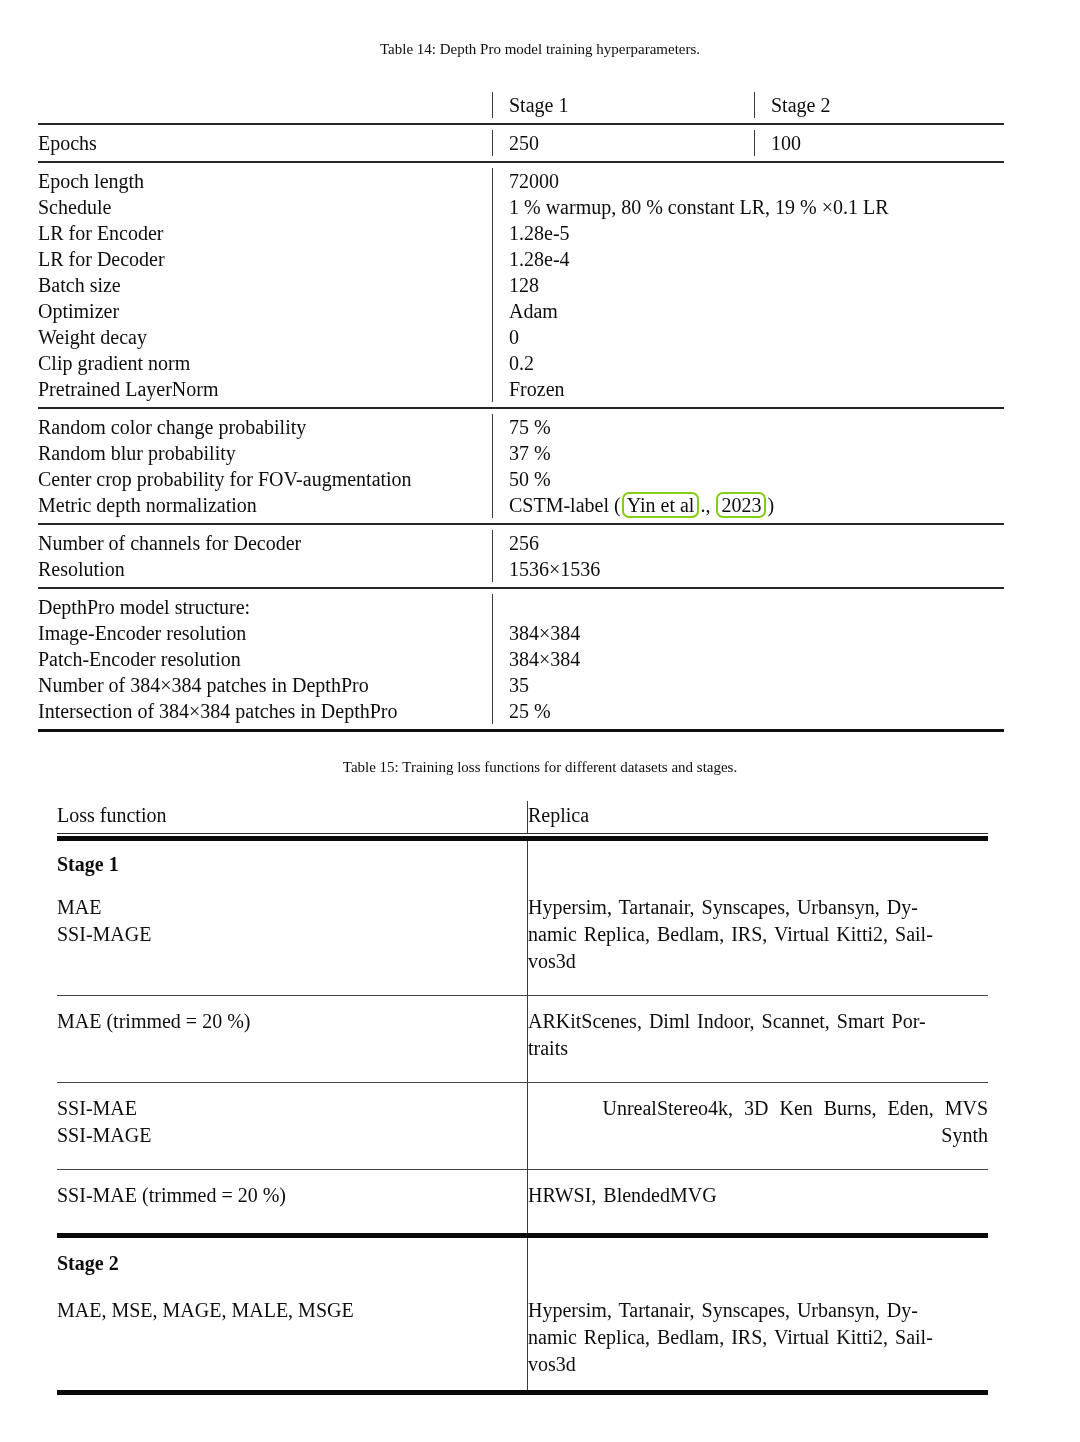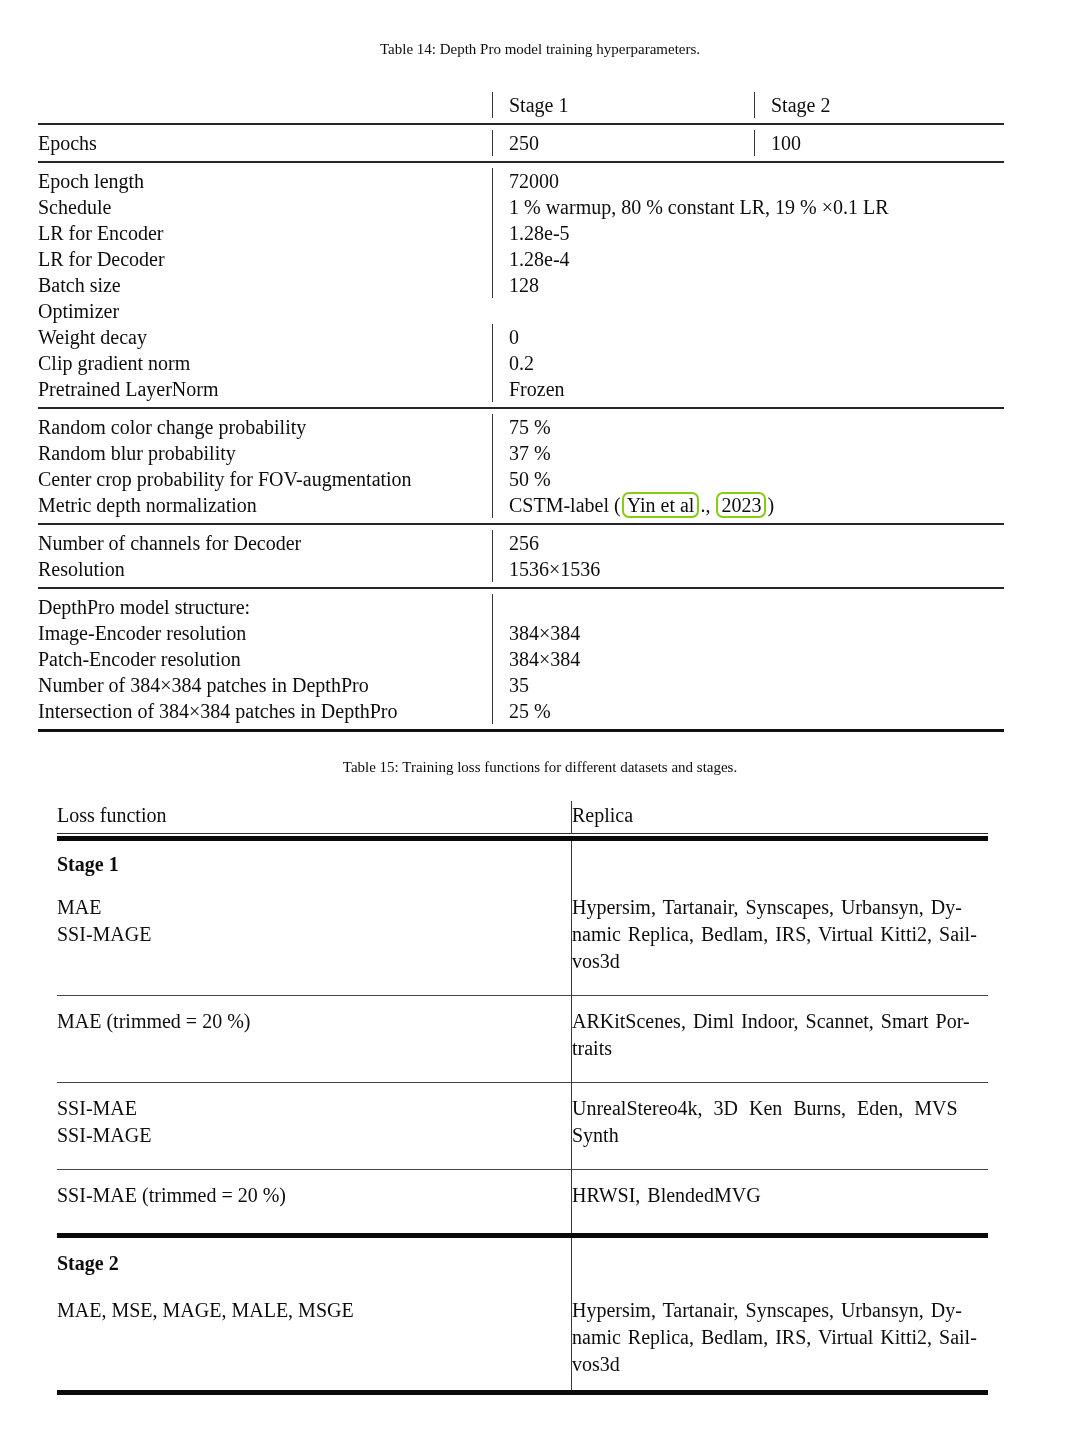--- a/index.html
+++ b/index.html
@@ -39,28 +39,28 @@
     border: 2px solid #84cc16;
     border-radius: 7px;
     padding: 0 3px;
     margin: 0 1px;
     line-height: 22px;
   }
 
   
   .t15 { margin-left: 57px; width: 931px; }
   .t15-caption { margin-top: 22px; margin-bottom: 20px; }
-  .t15-row { display: grid; grid-template-columns: 470px 1fr; gap: 44px; }
+  .t15-row { display: grid; grid-template-columns: 470px 1fr; }
   .t15-cell { line-height: 27px; white-space: pre-line; }
   .t15-right {
     border-left: 1.5px solid #3a3a3a;
     padding-left: 16px;
     word-spacing: 2px;
   }
-  .t15-right.wide-ws { word-spacing: 6px; }
+  .t15-right.wide-ws { word-spacing: 6px; text-align: right; }
   .t15-header .t15-cell { padding: 1px 0 4px 0; }
   .t15-header { border-bottom: 1px solid #2e2e2e; }
   .bar-thick { height: 5px; background: #0a0a0a; margin-top: 2px; }
   .bar-thick.plain { margin-top: 0; }
   .sep-thin { border-top: 1.5px solid #454545; }
   .stage-label { font-weight: bold; }
   .t15-stage-row .t15-cell { padding: 10px 0 16px 0; }
   .t15-stage-row.s2 .t15-cell { padding: 12px 0 20px 0; }
   .row-pad-a .t15-cell { padding: 0 0 20px 0; }
   .row-pad-b .t15-cell { padding: 12px 0 20px 0; }
@@ -110,20 +110,21 @@
       <div class="t14-row">
         <div class="t14-cell">LR for Decoder</div>
         <div class="t14-cell t14-val">1.28e-4</div>
       </div>
       <div class="t14-row">
         <div class="t14-cell">Batch size</div>
         <div class="t14-cell t14-val">128</div>
       </div>
       <div class="t14-row">
         <div class="t14-cell">Optimizer</div>
+        <div class="t14-cell t14-val">Adam</div>
       </div>
       <div class="t14-row">
         <div class="t14-cell">Weight decay</div>
         <div class="t14-cell t14-val">0</div>
       </div>
       <div class="t14-row">
         <div class="t14-cell">Clip gradient norm</div>
         <div class="t14-cell t14-val">0.2</div>
       </div>
       <div class="t14-row">

